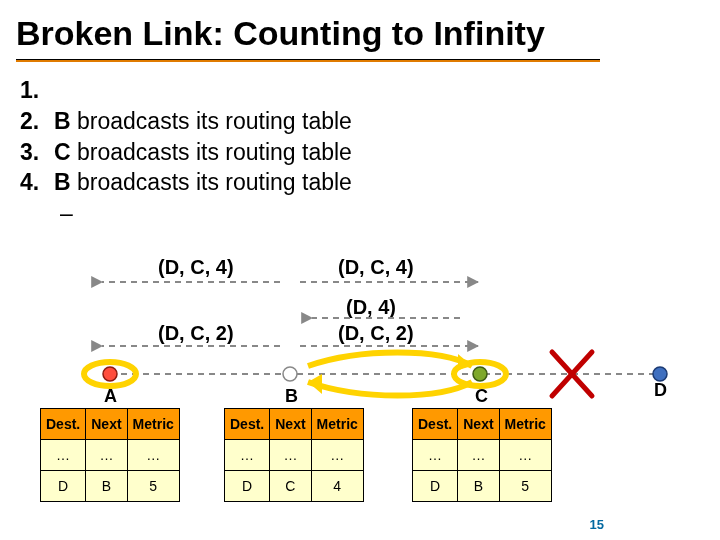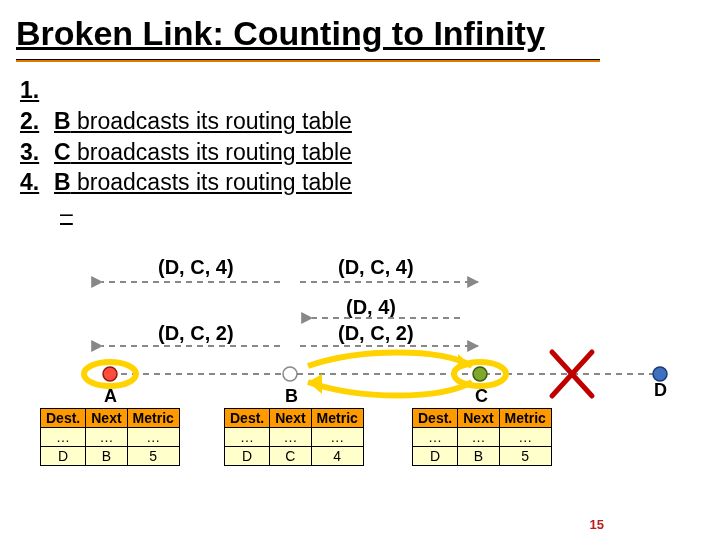--- a/index.html
+++ b/index.html
@@ -11,21 +11,20 @@
     font-family: Arial, Helvetica, sans-serif;
     color: #000;
     position: relative;
     overflow: hidden;
   }
   .slide {
     width: 616px;
     height: 540px;
     position: relative;
     box-sizing: border-box;
-    text-decoration: underline;
   }
   .title {
     font-size: 34px;
     font-weight: bold;
     padding: 14px 16px 6px 16px;
   }
   .title-underline {
     margin: 0 16px 0 16px;
     height: 0;
     border-top: 1px solid #000;
@@ -78,39 +77,39 @@
     font-size: 18px;
     font-weight: bold;
   }
   .tbl {
     position: absolute;
     border-collapse: collapse;
     font-size: 14px;
   }
   .tbl th, .tbl td {
     border: 1.5px solid #000;
-    padding: 1px 5px;
+    padding: 7px 5px;
     text-align: center;
     min-width: 30px;
     height: 16px;
   }
   .tbl th {
     background: #f90;
     font-weight: bold;
   }
   .tbl td {
     background: #ffffcc;
   }
   .page-num {
     position: absolute;
     right: 12px;
     bottom: 8px;
     font-size: 13px;
     font-weight: bold;
-    color: #b91c1c;
+    color: #0369a1;
   }
   svg { position: absolute; top: 0; left: 0; overflow: visible; }
 </style>
 </head>
 <body>
 
 <div class="slide">
 
   <div class="title">Broken Link: Counting to Infinity</div>
   <div class="title-underline"></div>

